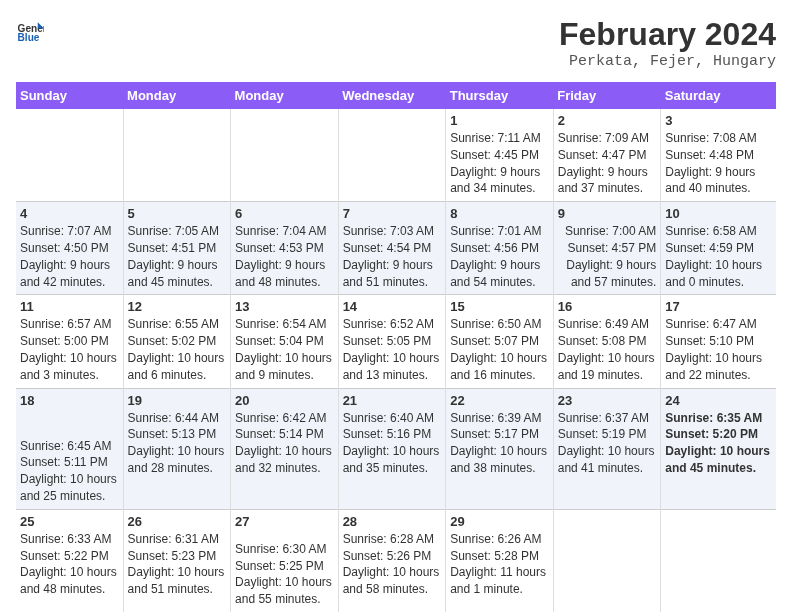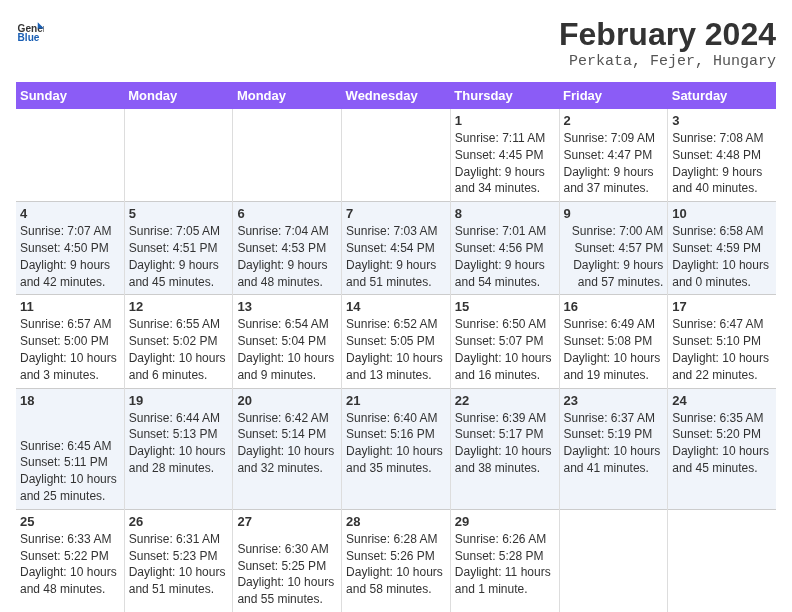--- a/index.html
+++ b/index.html
@@ -282,21 +282,21 @@
         </td>
         <td>
           <span class="day-num">23</span>
           <div class="day-info" style="white-space: pre-line;">Sunrise: 6:37 AM
 Sunset: 5:19 PM
 Daylight: 10 hours
 and 41 minutes.</div>
         </td>
         <td>
           <span class="day-num">24</span>
-          <div class="day-info" style="white-space: pre-line;">Sunrise: 6:35 AM
+          <div class="day-info" style="white-space: pre-line; font-weight: bold;">Sunrise: 6:35 AM
 Sunset: 5:20 PM
 Daylight: 10 hours
 and 45 minutes.</div>
         </td>
       </tr>
       <tr class="week-row row-bg-odd">
         <td>
           <span class="day-num">25</span>
           <div class="day-info" style="white-space: pre-line;">Sunrise: 6:33 AM
 Sunset: 5:22 PM

